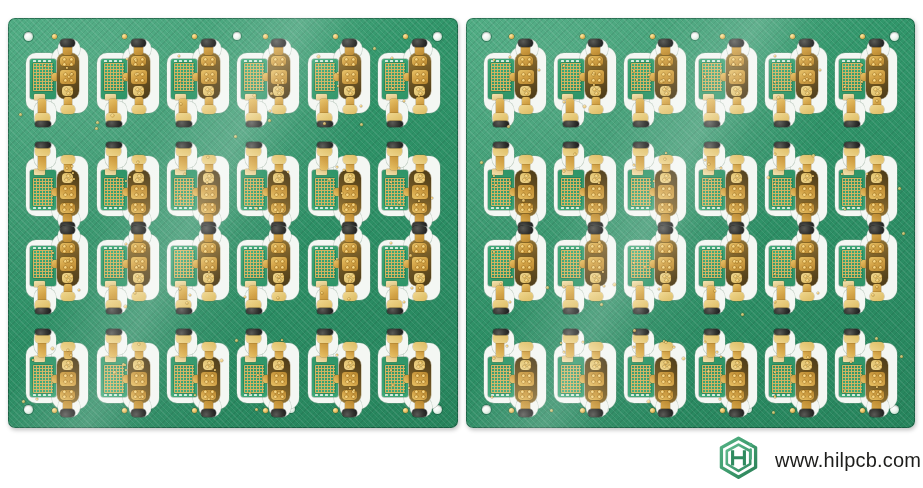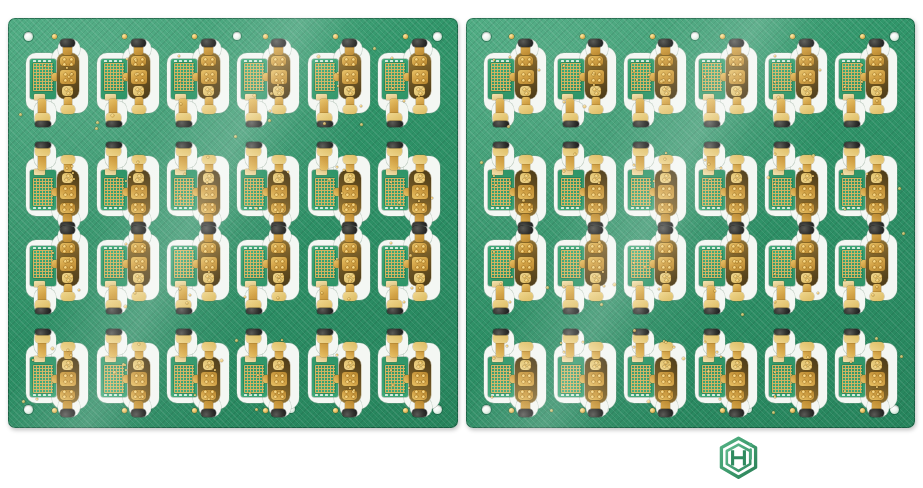--- a/index.html
+++ b/index.html
@@ -2248,15 +2248,16 @@
         <path d="M22.5 2.2 L39.6 11.6 L39.6 31.4 L22.5 41.3 L5.4 31.4 L5.4 11.6 Z" fill="none" stroke="url(#hexg)" stroke-width="3.3" stroke-linejoin="round"></path>
 
         <path d="M22.5 8.6 L34.2 15.0 L34.2 28.0 L22.5 34.9 L10.8 28.0 L10.8 15.0 Z" fill="none" stroke="url(#hinner)" stroke-width="2.6" stroke-linejoin="round"></path>
 
         <path d="M16.6 14.2 L16.6 29.4 M28.4 14.2 L28.4 29.4 M16.6 21.8 L28.4 21.8" stroke="#2f8a5f" stroke-width="3.1" stroke-linecap="butt" fill="none"></path>
 
         <path d="M34.6 13.6 L34.6 22.4" stroke="#4aa87c" stroke-width="2.5" stroke-linecap="round"></path>
         <circle cx="34.6" cy="8.6" r="1.9" fill="#4aa87c"></circle>
       </svg>
     </div>
+    <div class="brand-url">www.hilpcb.com</div>
   </div>
 
 </div>
 
 </body></html>

